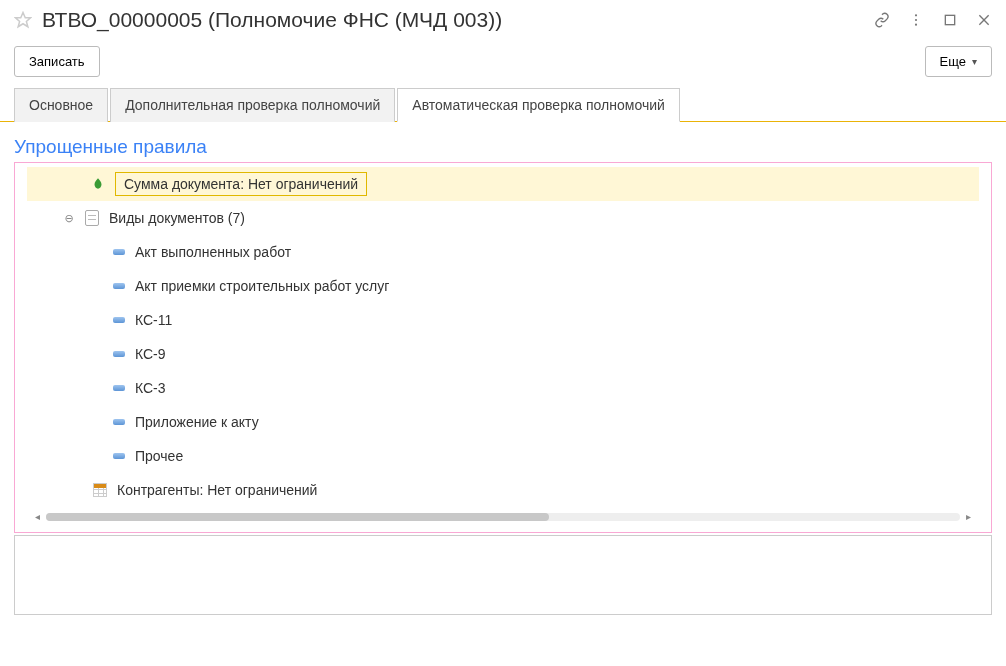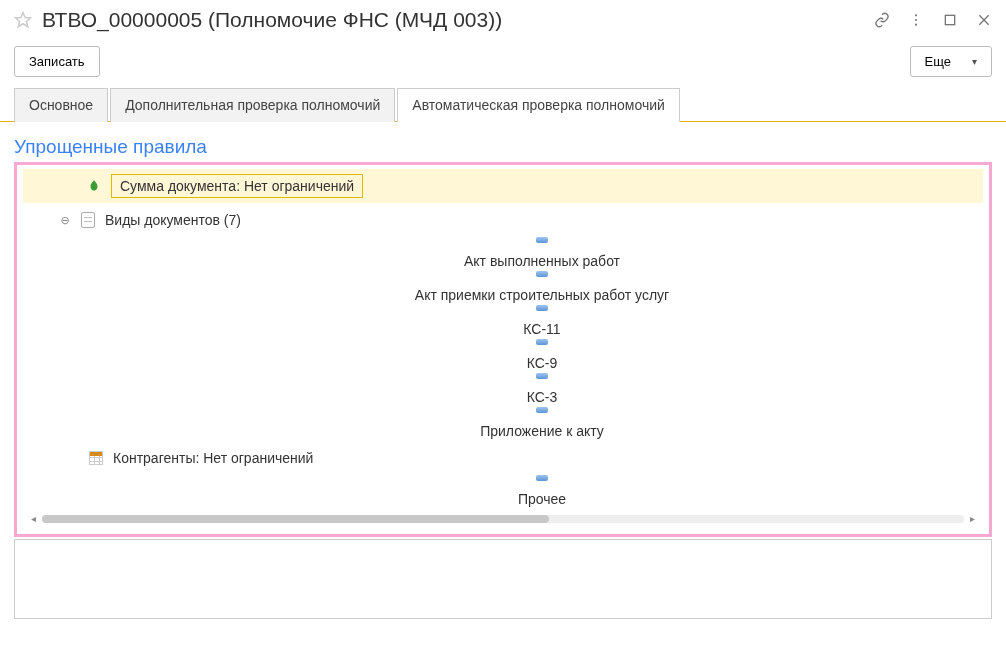--- a/index.html
+++ b/index.html
@@ -28,52 +28,52 @@
 }
 .btn {
   border: 1px solid #bbb; border-radius: 3px; padding: 7px 14px;
   font-size: 13px; cursor: pointer; background: #fff;
 }
 .btn-primary {
   background: linear-gradient(#ffe25a, #ffd21a);
   border-color: #d6b200; font-weight: bold;
 }
 .btn-more {
-  display: flex; align-items: center; gap: 21px;
+  display: flex; align-items: center; gap: 6px;
 }
 .btn-more .caret { font-size: 10px; color: #555; }
 .toolbar-spacer { flex: 1; }
 .tabs {
   display: flex; padding: 0 14px; border-bottom: 1px solid #eab308;
 }
 .tab {
   padding: 8px 14px; border: 1px solid #ccc; border-bottom: none;
   background: #f2f2f2; margin-right: 2px; cursor: pointer;
   font-size: 14px; color: #444; position: relative; top: 1px;
 }
 .tab.active { background: #fff; border-bottom: 1px solid #fff; }
 .content { padding: 8px 14px 14px 14px; flex: 1; display: flex; flex-direction: column; }
 .section-title { color: #3b82f6; font-size: 19px; padding: 6px 0 4px 0; }
 .tree-wrap {
-  border: 3px solid #f9a8d4; background: #fff; padding: 4px 6px;
+  border: 1px solid #f9a8d4; background: #fff; padding: 4px 12px;
   overflow: hidden; display: flex; flex-direction: column;
 }
 .tree { flex: 1; font-size: 14px; }
 .row {
   display: flex; align-items: center; height: 34px;
   padding: 0 8px; gap: 10px;
 }
 .row.selected {
   background: #fff7d6;
 }
 .sel-span {
   border: 1px solid #e0b800; padding: 3px 8px; background: #fff7d6;
 }
 .indent1 { padding-left: 60px; }
-.indent2 { padding-left: 86px; flex-direction: column; }
+.indent2 { padding-left: 86px; }
 .expand { color: #888; font-size: 11px; cursor: pointer; width: 12px; text-align: center; }
 .doc-icon {
   width: 14px; height: 16px; border: 1px solid #aaa; border-radius: 2px;
   position: relative; display: inline-block; background: #fff;
 }
 .doc-icon::before, .doc-icon::after {
   content: ""; position: absolute; left: 2px; right: 2px; height: 1px; background: #bbb;
 }
 .doc-icon::before { top: 4px; }
 .doc-icon::after { top: 8px; }
@@ -197,28 +197,28 @@
           <span>КС-9</span>
         </div>
         <div class="row indent2">
           <span class="dash-icon"></span>
           <span>КС-3</span>
         </div>
         <div class="row indent2">
           <span class="dash-icon"></span>
           <span>Приложение к акту</span>
         </div>
+        <div class="row indent2">
+          <span class="dash-icon"></span>
+          <span>Прочее</span>
+        </div>
+
         <div class="row indent1" style="padding-left:66px;">
           <span class="grid-icon"></span>
           <span>Контрагенты: Нет ограничений</span>
-        </div>
-
-        <div class="row indent2">
-          <span class="dash-icon"></span>
-          <span>Прочее</span>
         </div>
 
       </div>
 
       <div class="scrollbar-area">
         <span class="sb-arrow">◂</span>
         <div class="sb-track">
           <div class="sb-thumb"></div>
         </div>
         <span class="sb-arrow">▸</span>

